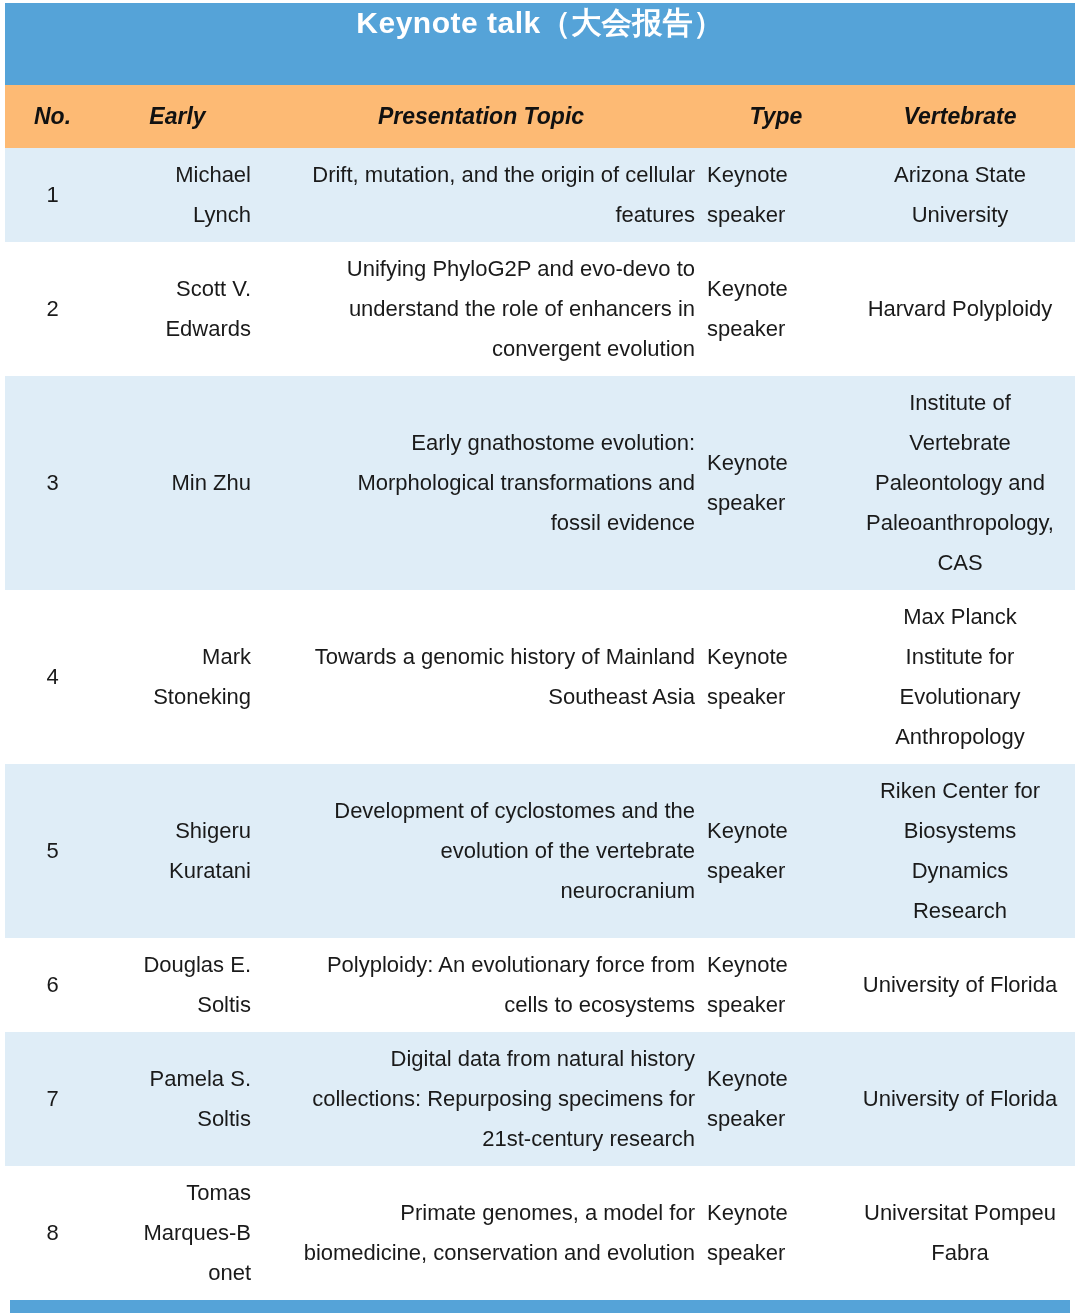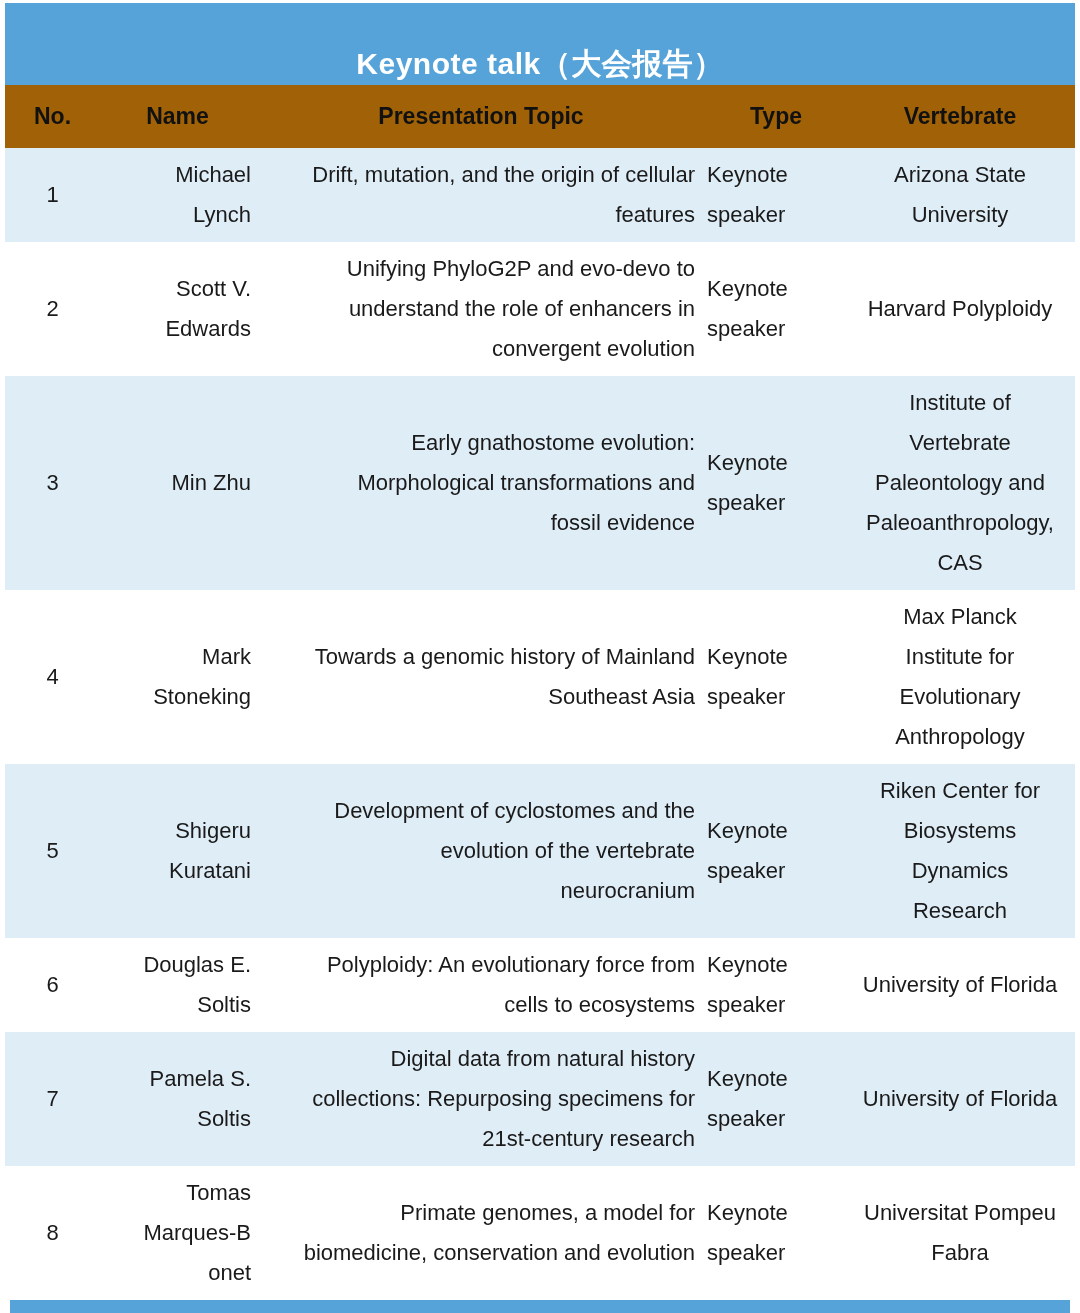--- a/index.html
+++ b/index.html
@@ -13,43 +13,44 @@
     overflow: hidden;
   }
   .table-wrap { padding: 3px 5px 0 5px; }
   .title-bar {
     height: 82px;
     background: #55a3d8;
     color: #ffffff;
     font-size: 30px;
     font-weight: bold;
     display: flex;
-    align-items: flex-end;
+    align-items: flex-start;
     justify-content: center;
     letter-spacing: 0.5px;
   }
   table.program {
     width: 1070px;
     border-collapse: collapse;
     table-layout: fixed;
   }
   col.c-no    { width: 95px; }
   col.c-name  { width: 155px; }
   col.c-topic { width: 452px; }
   col.c-type  { width: 138px; }
   col.c-affil { width: 230px; }
   thead th {
     height: 63px;
     font-size: 23px;
     font-weight: bold;
     color: #111111;
-    background: #a16207;
+    background: #fdba74;
     text-align: center;
     vertical-align: middle;
     padding: 0;
+    font-style: italic;
   }
   tbody td {
     font-size: 22px;
     line-height: 40px;
     padding: 7px 0;
     vertical-align: middle;
     white-space: pre-line;
     font-weight: normal;
   }
   tbody tr.alt { background: #dfedf7; }
@@ -78,21 +79,21 @@
       <colgroup>
         <col class="c-no">
           <col class="c-name">
           <col class="c-topic">
           <col class="c-type">
           <col class="c-affil">
       </colgroup>
       <thead>
         <tr>
           <th>No.</th>
-          <th>Name</th>
+          <th>Early</th>
           <th>Presentation Topic</th>
           <th>Type</th>
           <th>Vertebrate</th>
         </tr>
       </thead>
       <tbody>
         <tr class="alt">
           <td class="no">1</td>
           <td class="name">Michael
 Lynch</td>

